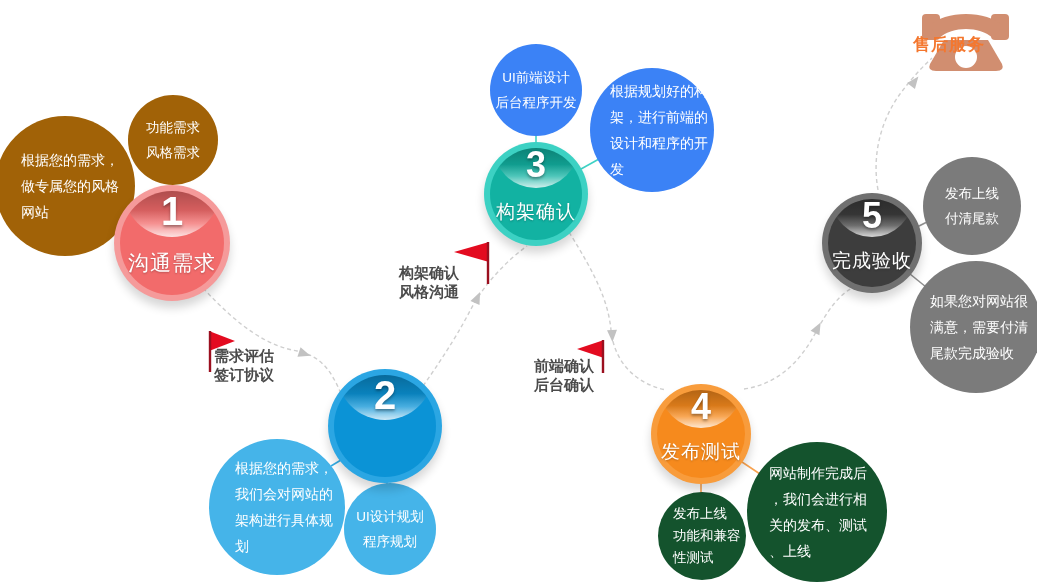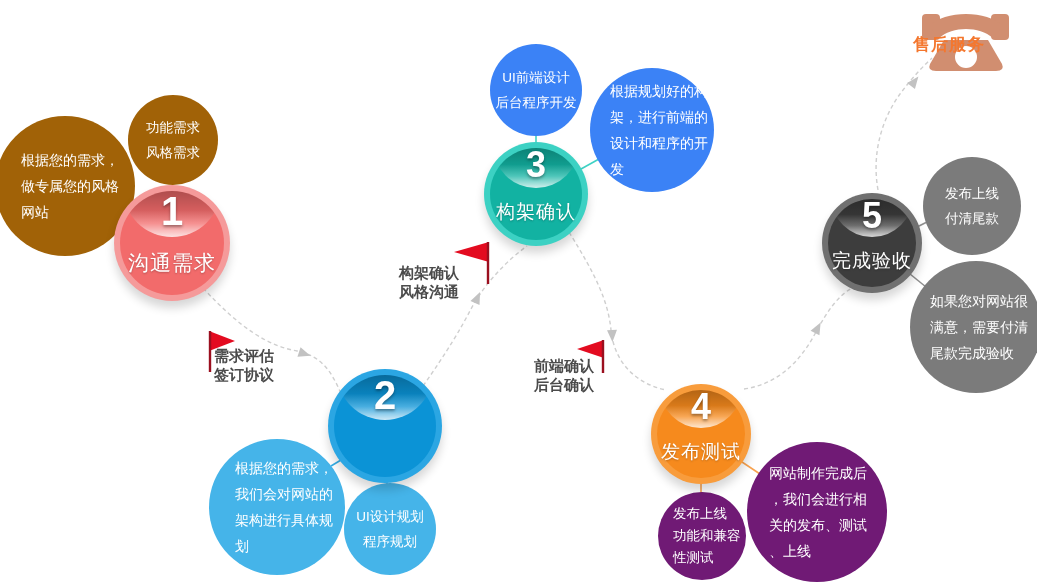--- a/index.html
+++ b/index.html
@@ -36,21 +36,21 @@
   .main .label{
     position:absolute;top:55%;left:0;right:0;z-index:4;text-align:center;
     color:#fff;font-size:21px;letter-spacing:1px;text-shadow:0 1px 2px rgba(0,0,0,.25);
   }
   .main.sm .num{font-size:36px;top:5px;}
   .main.sm .label{font-size:19px;}
   
   .s1.sat{background:#a16207;} .s1.main{background:#F59A9A;} .s1 .inner{background:#F26B6B;}
   .s2.sat{background:#45B4E9;} .s2.main{background:#2BA6E3;} .s2 .inner{background:#0B93D6;}
   .s3.sat{background:#3b82f6;} .s3.main{background:#3CD1C3;} .s3 .inner{background:#12B2A2;}
-  .s4.sat{background:#701a75;} .s4.main{background:#F89C3C;} .s4 .inner{background:#F68A1D;}
+  .s4.sat{background:#14532d;} .s4.main{background:#F89C3C;} .s4 .inner{background:#F68A1D;}
   .s5.sat{background:#7B7B7B;} .s5.main{background:#707070;} .s5 .inner{background:#3D3D3D;}
   
   .flag-text{
     position:absolute;z-index:4;color:#4b4b4b;font-size:15px;font-weight:600;line-height:19px;
   }
   
   .after-sales-label{
     position:absolute;left:897px;top:33px;z-index:4;
     color:#F4772E;font-size:17px;font-weight:bold;letter-spacing:1px;margin-left:16px;
   }

